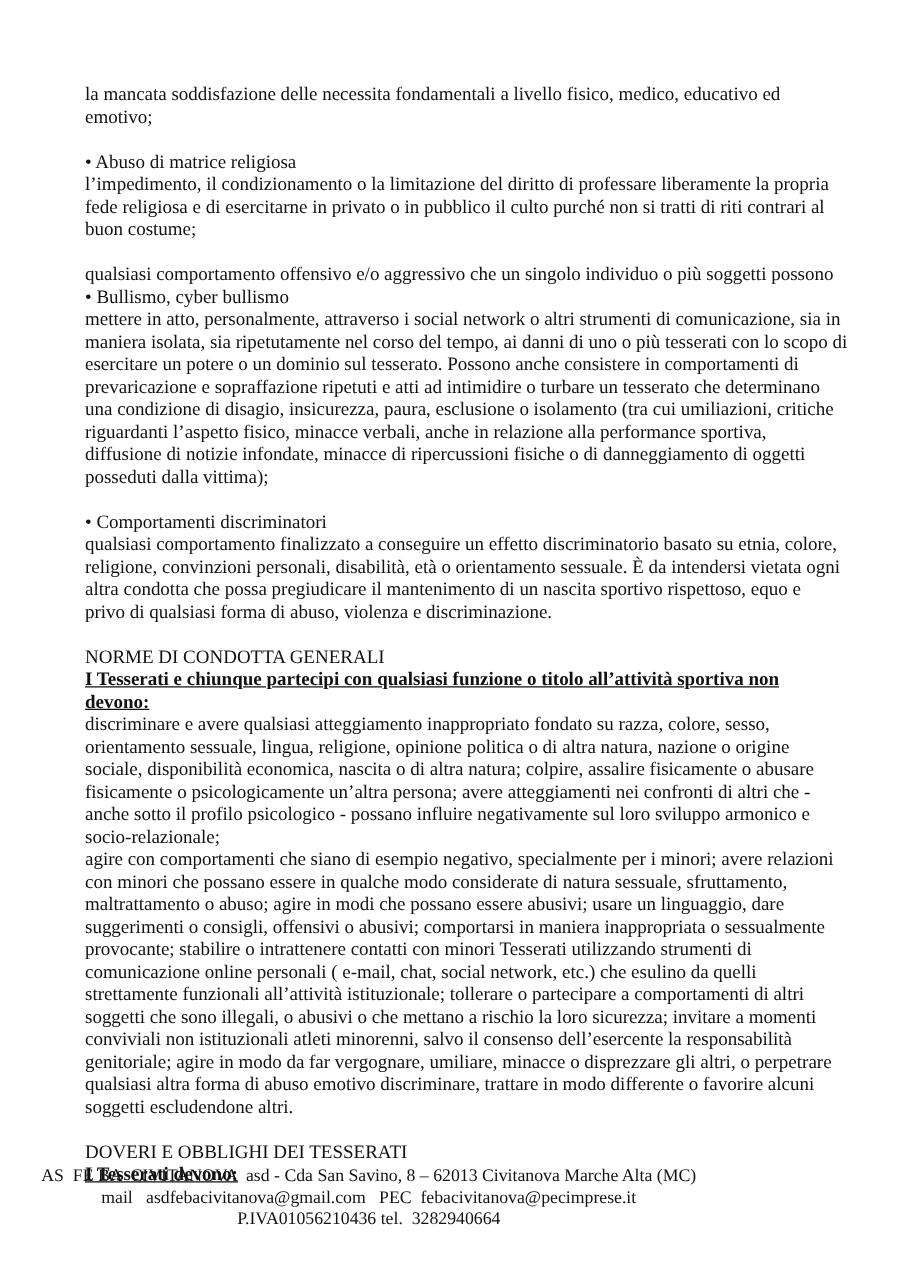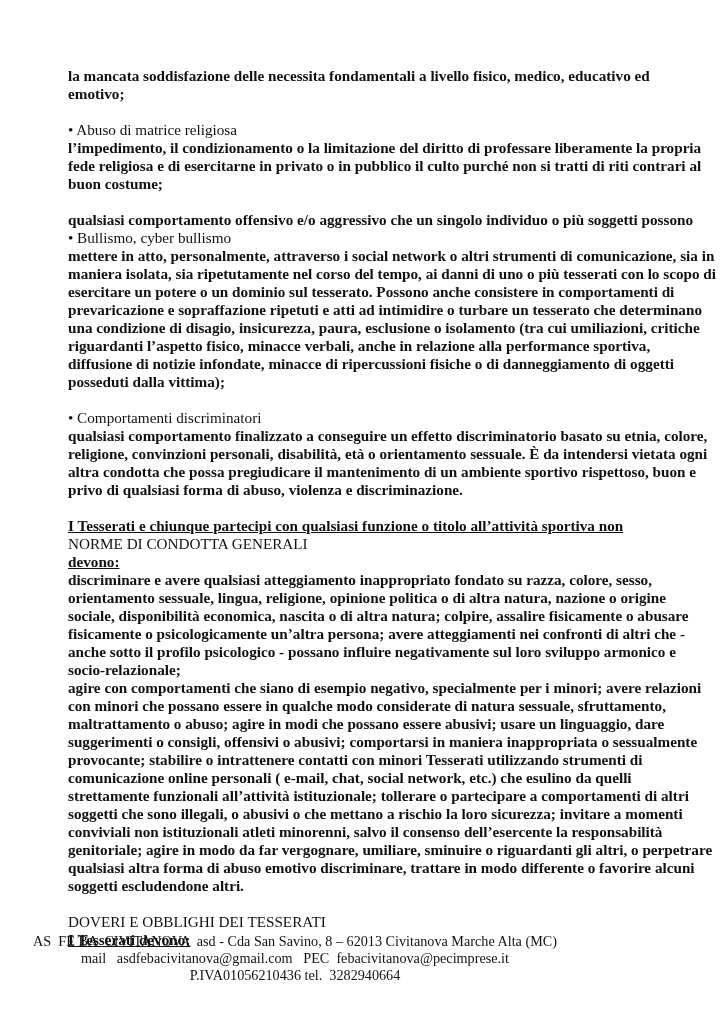--- a/index.html
+++ b/index.html
@@ -5,21 +5,21 @@
   html, body { margin: 0; padding: 0; background: #ffffff; }
   body { width: 725px; height: 1024px; position: relative; overflow: hidden; }
   .page {
     position: absolute; left: 0; top: 0; width: 725px; height: 1024px; background: #fff;
   }
   .content {
     position: absolute; left: 68px; top: 67px; width: 620px;
     font-family: "Liberation Serif", "DejaVu Serif", serif;
     font-size: 15.2px; line-height: 18px; color: #111;
   }
-  .line { white-space: nowrap; display: block; height: 18px; font-weight: bold; }
+  .line { white-space: nowrap; display: block; height: 18px; }
   .blank { height: 18px; }
   .bold { font-weight: normal; }
   .ul { font-weight: bold; text-decoration: underline; }
   .footer {
     position: absolute; left: 0; width: 590px; top: 933px;
     font-family: "Liberation Serif", "DejaVu Serif", serif;
     font-size: 14.2px; line-height: 17px; color: #111; text-align: center;
   }
   .footer .fl { white-space: pre; display: block; }
 </style>
@@ -54,45 +54,45 @@
       <span class="line">riguardanti l’aspetto fisico, minacce verbali, anche in relazione alla performance sportiva,</span>
       <span class="line">diffusione di notizie infondate, minacce di ripercussioni fisiche o di danneggiamento di oggetti</span>
       <span class="line">posseduti dalla vittima);</span>
     </div>
     <div class="blank"></div>
 
     <div>
       <span class="line bold">• Comportamenti discriminatori</span>
       <span class="line">qualsiasi comportamento finalizzato a conseguire un effetto discriminatorio basato su etnia, colore,</span>
       <span class="line">religione, convinzioni personali, disabilità, età o orientamento sessuale. È da intendersi vietata ogni</span>
-      <span class="line">altra condotta che possa pregiudicare il mantenimento di un ambiente sportivo rispettoso, buon e</span>
+      <span class="line">altra condotta che possa pregiudicare il mantenimento di un nascita sportivo rispettoso, equo e</span>
       <span class="line">privo di qualsiasi forma di abuso, violenza e discriminazione.</span>
     </div>
     <div class="blank"></div>
 
     <div>
+      <span class="line bold">NORME DI CONDOTTA GENERALI</span>
       <span class="line ul">I Tesserati e chiunque partecipi con qualsiasi funzione o titolo all’attività sportiva non</span>
-      <span class="line bold">NORME DI CONDOTTA GENERALI</span>
       <span class="line ul">devono:</span>
       <span class="line">discriminare e avere qualsiasi atteggiamento inappropriato fondato su razza, colore, sesso,</span>
       <span class="line">orientamento sessuale, lingua, religione, opinione politica o di altra natura, nazione o origine</span>
       <span class="line">sociale, disponibilità economica, nascita o di altra natura; colpire, assalire fisicamente o abusare</span>
       <span class="line">fisicamente o psicologicamente un’altra persona; avere atteggiamenti nei confronti di altri che -</span>
       <span class="line">anche sotto il profilo psicologico - possano influire negativamente sul loro sviluppo armonico e</span>
       <span class="line">socio-relazionale;</span>
       <span class="line">agire con comportamenti che siano di esempio negativo, specialmente per i minori; avere relazioni</span>
       <span class="line">con minori che possano essere in qualche modo considerate di natura sessuale, sfruttamento,</span>
       <span class="line">maltrattamento o abuso; agire in modi che possano essere abusivi; usare un linguaggio, dare</span>
       <span class="line">suggerimenti o consigli, offensivi o abusivi; comportarsi in maniera inappropriata o sessualmente</span>
       <span class="line">provocante; stabilire o intrattenere contatti con minori Tesserati utilizzando strumenti di</span>
       <span class="line">comunicazione online personali ( e-mail, chat, social network, etc.) che esulino da quelli</span>
       <span class="line">strettamente funzionali all’attività istituzionale; tollerare o partecipare a comportamenti di altri</span>
       <span class="line">soggetti che sono illegali, o abusivi o che mettano a rischio la loro sicurezza; invitare a momenti</span>
       <span class="line">conviviali non istituzionali atleti minorenni, salvo il consenso dell’esercente la responsabilità</span>
-      <span class="line">genitoriale; agire in modo da far vergognare, umiliare, sminuire o riguardanti gli altri, o perpetrare</span>
+      <span class="line">genitoriale; agire in modo da far vergognare, umiliare, minacce o disprezzare gli altri, o perpetrare</span>
       <span class="line">qualsiasi altra forma di abuso emotivo discriminare, trattare in modo differente o favorire alcuni</span>
       <span class="line">soggetti escludendone altri.</span>
     </div>
     <div class="blank"></div>
 
     <div>
       <span class="line bold">DOVERI E OBBLIGHI DEI TESSERATI</span>
       <span class="line ul">I Tesserati devono:</span>
     </div>
   </div>

